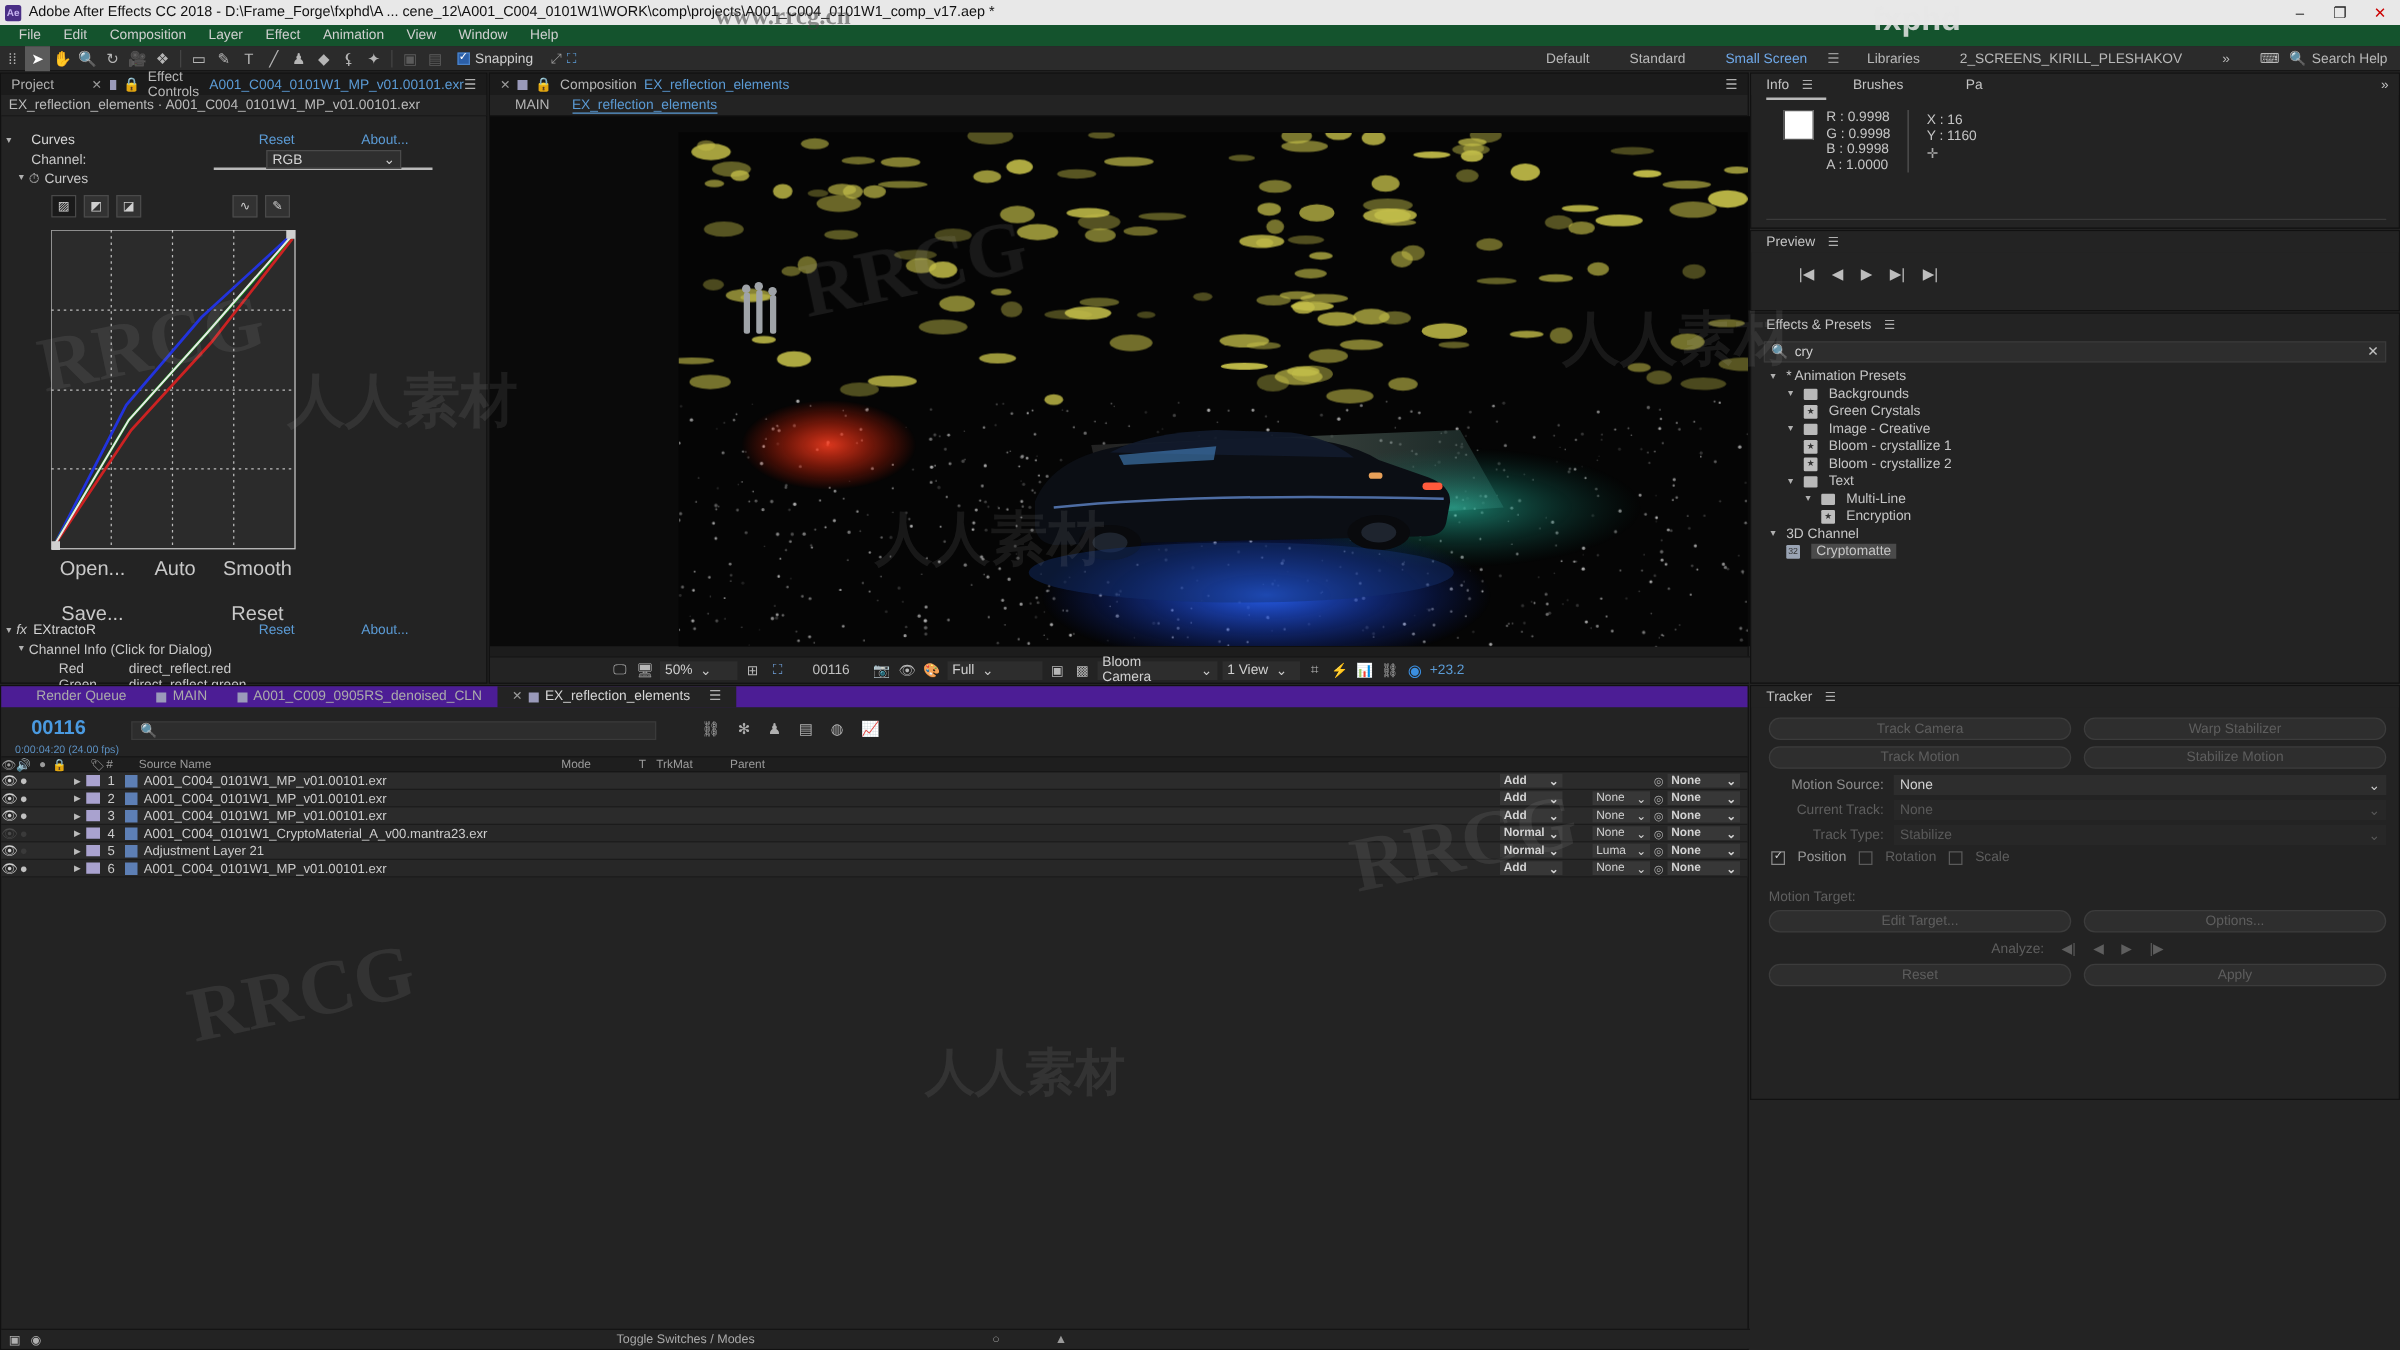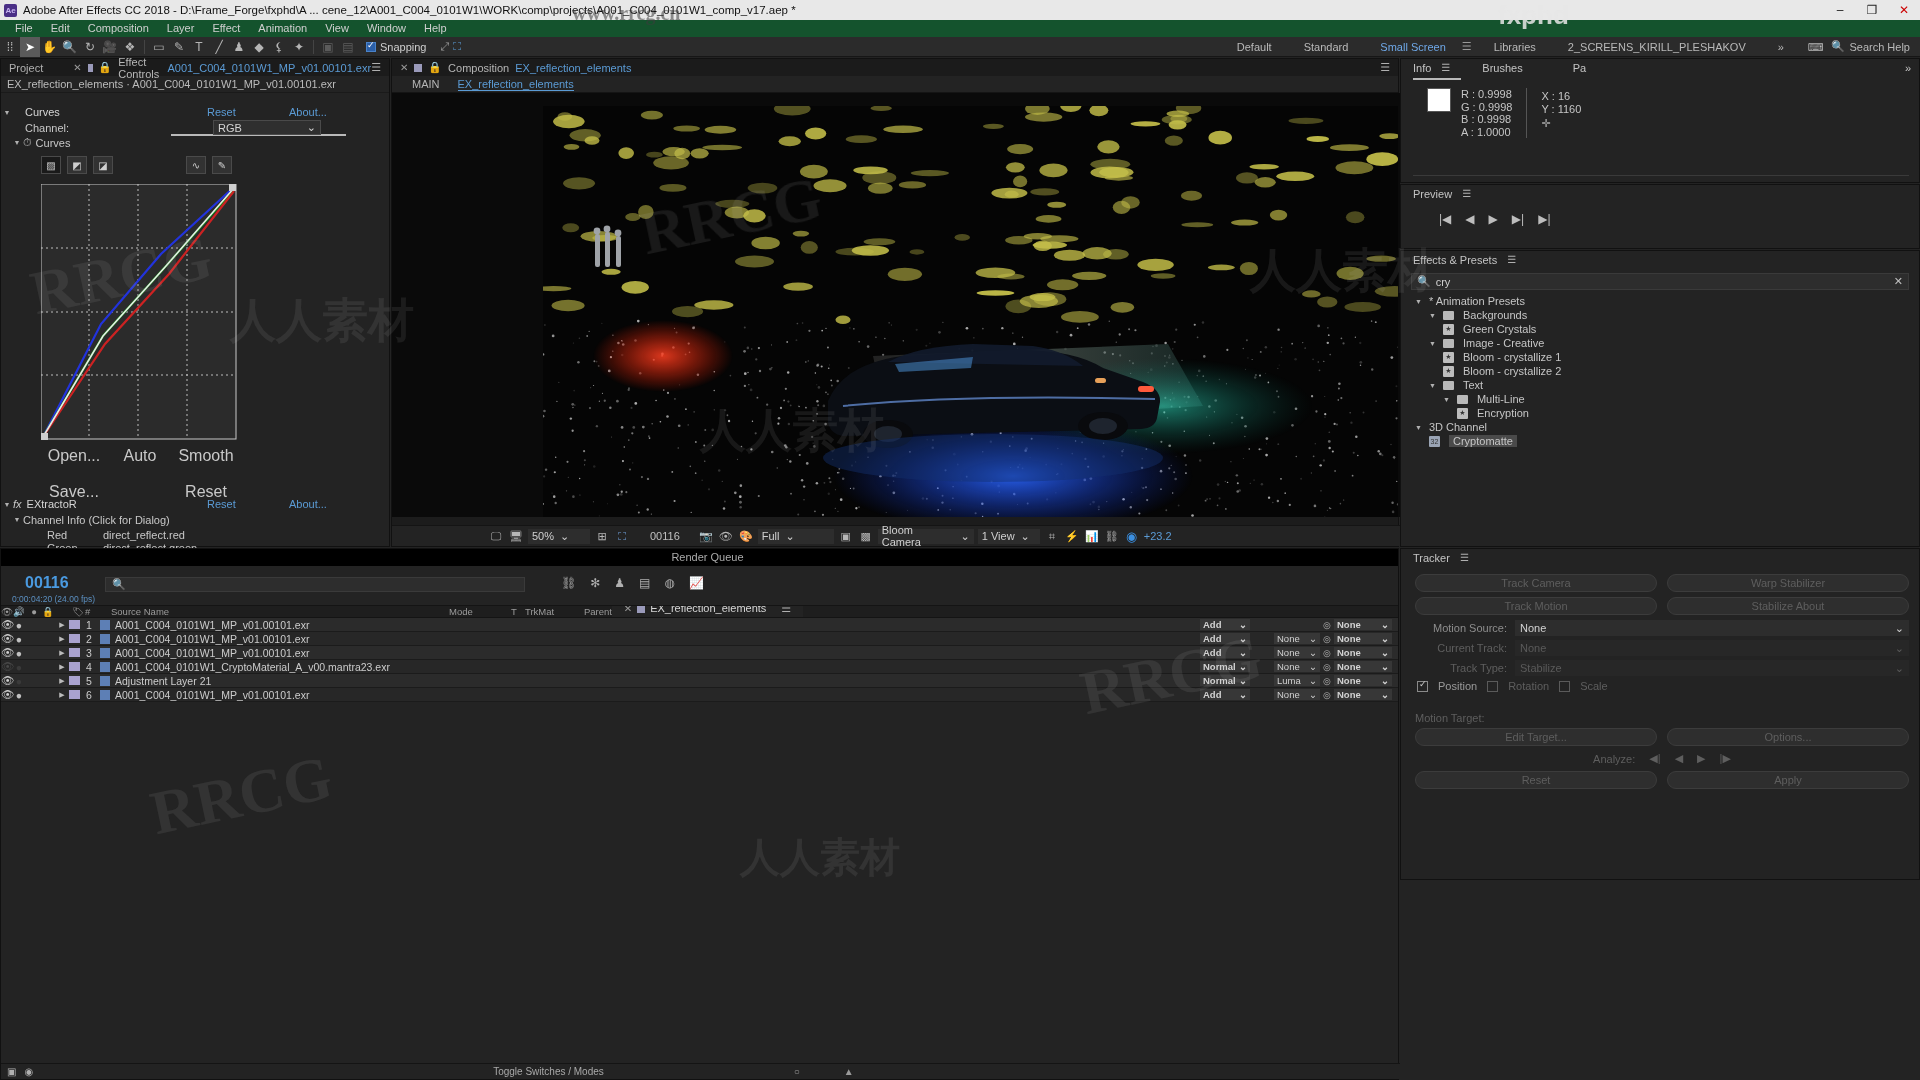--- a/index.html
+++ b/index.html
@@ -108,22 +108,22 @@
   .trk-lbl.dim { color:#5e5e5e; }
   .trk-dd { flex:1; height:16px; background:#2d2d2d; display:flex; align-items:center;
     justify-content:space-between; padding:0 5px; color:#d2d2d2; }
   .trk-dd.dim { background:#272727; color:#5a5a5a; }
   .cbx { width:11px; height:11px; border:1px solid #5a5a5a; display:inline-block; position:relative; }
   .cbx.on { border-color:#8a8a8a; }
   .cbx.on::after { content:"✓"; position:absolute; left:1px; top:-3px; font-size:9px; color:#ccc; }
 
   
   #timeline { left:0; top:548px; width:1399px; height:532px; background:#232323; }
-  .tl-tabs { height:17px; background:#000000; display:flex; align-items:center; font-size:11px;
-    color:#ababab; padding-left:16px; gap:0;flex-direction:column; }
+  .tl-tabs { height:17px; background:#4c1d95; display:flex; align-items:center; font-size:11px;
+    color:#ababab; padding-left:16px; gap:0; }
   .tl-tab { padding:0 12px; display:flex; align-items:center; gap:5px; line-height:17px; }
   .tl-tab.active { color:#d6d6d6; background:#232323; }
   .sqr { width:8px; height:8px; background:#9a9aba; display:inline-block; }
   .tl-head { position:relative; height:40px; background:#232323; border-bottom:1px solid #141414; }
   .tc-big { position:absolute; left:24px; top:8px; color:#4a9ae0; font-size:16px; font-weight:bold; }
   .tc-small { position:absolute; left:11px; top:28px; color:#5b8fc0; font-size:8.5px; }
   .tl-search { position:absolute; left:104px; top:11px; width:420px; height:15px; background:#2d2d2d;
     border:1px solid #3a3a3a; display:flex; align-items:center; padding-left:6px; gap:4px; }
   .tl-icons { position:absolute; left:560px; top:10px; display:flex; gap:14px; color:#b0b0b0; font-size:12px; }
   .tl-cols { height:12px; background:#1e1e1e; display:flex; align-items:center;
@@ -1398,21 +1398,21 @@
       <span>Tracker</span>
       <span class="hamb">☰</span>
     </div>
     <div class="trk-grid">
       <div class="trk-row">
         <div class="trk-btn">Track Camera</div>
         <div class="trk-btn">Warp Stabilizer</div>
       </div>
       <div class="trk-row">
         <div class="trk-btn">Track Motion</div>
-        <div class="trk-btn">Stabilize About</div>
+        <div class="trk-btn">Stabilize Motion</div>
       </div>
       <div class="trk-lrow">
         <span class="trk-lbl">Motion Source:</span>
         <span class="trk-dd">
           <span>None</span>
           <span>⌄</span>
         </span>
       </div>
       <div class="trk-lrow">
         <span class="trk-lbl dim">Current Track:</span>

